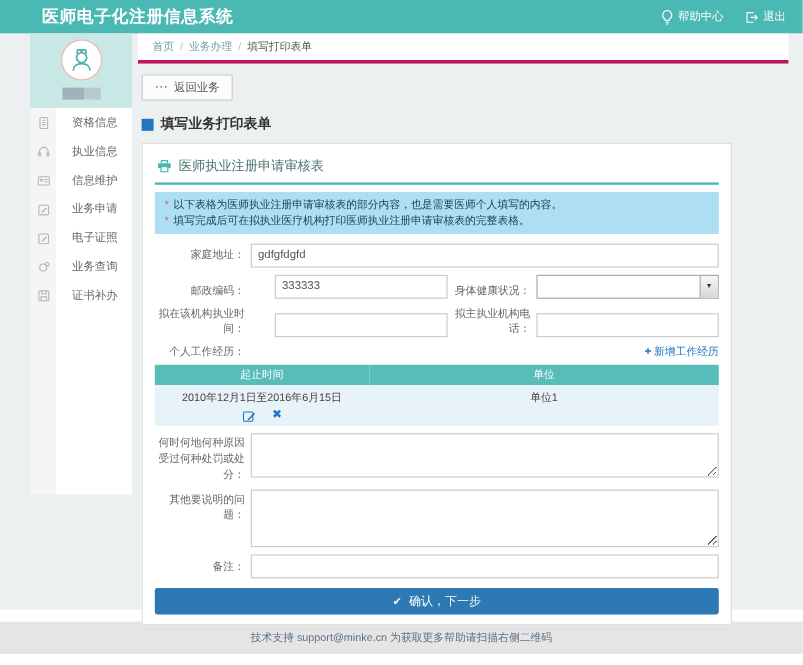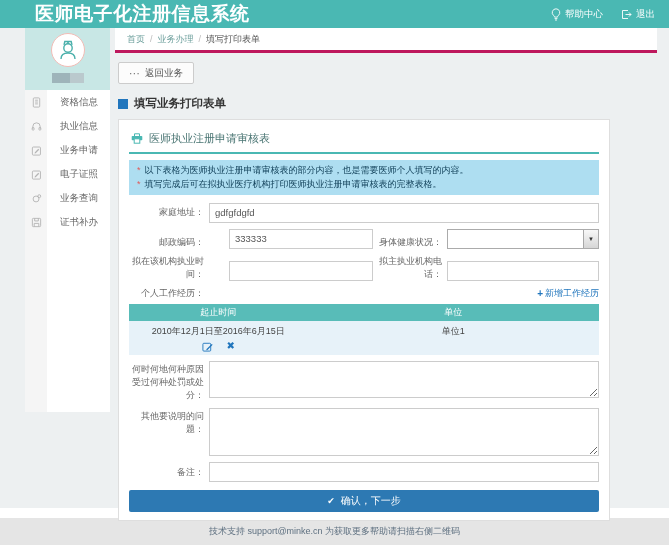--- a/index.html
+++ b/index.html
@@ -3,21 +3,21 @@
 <meta charset="utf-8">
 <style>
   * { margin:0; padding:0; box-sizing:border-box; }
   html,body { width:669px; height:554px; overflow:hidden; background:#fff;
     font-family:"Liberation Sans","DejaVu Sans",sans-serif; }
   input,textarea,button { font-family:inherit; outline:none; }
 
   
   .app-header { height:28px; background:#4ab8b3; display:flex; align-items:center;
     justify-content:space-between; padding:0 14px 0 35px; }
-  .app-title { color:#fff; font-size:19px; font-weight:bold; letter-spacing:.5px; }
+  .app-title { color:#fff; font-size:14px; font-weight:bold; letter-spacing:.5px; }
   .header-right { display:flex; gap:18px;text-align:center; }
   .hbtn { display:flex; align-items:center; gap:4px; color:#fff; font-size:9.5px; cursor:pointer; }
 
   
   .content { position:relative; background:#edf0f1; height:480px; }
 
   
   .sidebar { position:absolute; left:25px; top:0; width:85px; }
   .avatar-block { height:62px; background:#c8e7e5; position:relative; }
   .avatar-circle { position:absolute; left:50%; top:5px; transform:translateX(-50%);
@@ -160,20 +160,30 @@
       </div>
       <div class="menu-item">
         <span class="mi-icon">
             <svg width="11" height="11" viewBox="0 0 12 12" fill="none" stroke="#b5b5b5">
               <path d="M2 8.5V6a4 4 0 0 1 8 0v2.5"></path>
               <rect x="1.3" y="7" width="2" height="3" rx=".8"></rect>
               <rect x="8.7" y="7" width="2" height="3" rx=".8"></rect>
             </svg>
           </span>
         <span class="mi-label">执业信息</span>
+      </div>
+      <div class="menu-item">
+        <span class="mi-icon">
+            <svg width="11" height="11" viewBox="0 0 12 12" fill="none" stroke="#b5b5b5">
+              <rect x="1" y="2.5" width="10" height="7.5" rx="1"></rect>
+              <circle cx="3.8" cy="5.5" r="1"></circle>
+              <path d="M6.5 5h3M6.5 7h3"></path>
+            </svg>
+          </span>
+        <span class="mi-label">信息维护</span>
       </div>
       <div class="menu-item">
         <span class="mi-icon">
             <svg width="11" height="11" viewBox="0 0 12 12" fill="none" stroke="#b5b5b5">
               <rect x="1.5" y="2.2" width="8.8" height="8.8" rx="1"></rect>
               <path d="M4.2 8l3.8-3.8.9.9L5.1 8.9l-1.2.3z" fill="#b5b5b5" stroke="none"></path>
             </svg>
           </span>
         <span class="mi-label">业务申请</span>
       </div>

